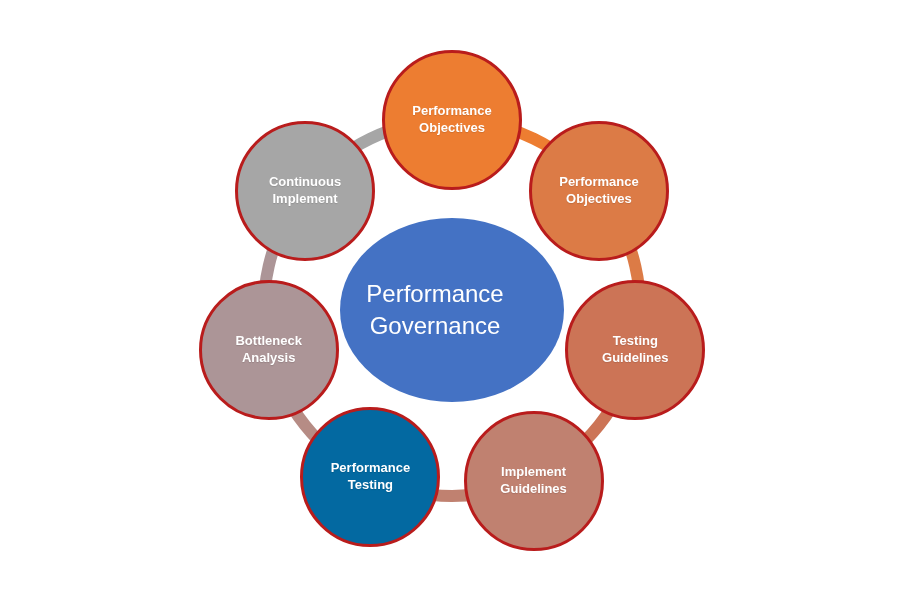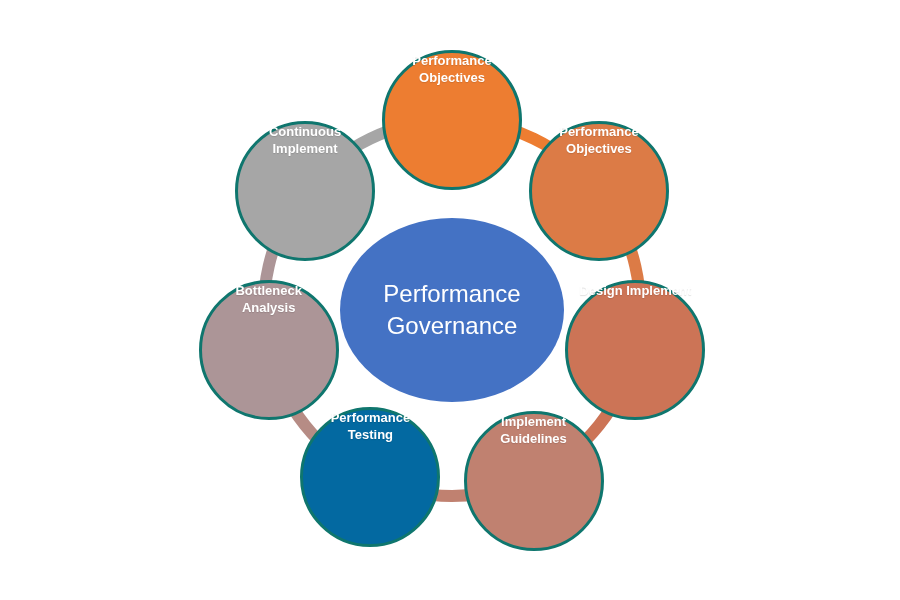--- a/index.html
+++ b/index.html
@@ -17,40 +17,40 @@
   #ring-svg {
     position: absolute; left: 0; top: 0;
     width: 900px; height: 600px;
     z-index: 0;
   }
   #nodes { position: absolute; left: 0; top: 0; width: 900px; height: 600px; z-index: 1; pointer-events: none; }
   .node-circle {
     position: absolute;
     width: 140px; height: 140px;
     border-radius: 50%;
-    border: 3px solid #0f766e;
+    border: 3px solid #b91c1c;
     box-sizing: border-box;
-    display: flex; justify-content: center;
+    display: flex; align-items: center; justify-content: center;
     pointer-events: auto;
   }
   .node-label {
     width: 112px;
     text-align: center;
     color: #ffffff;
     font-size: 13px;
     font-weight: bold;
     line-height: 1.3;
     text-shadow: 0 1px 1px rgba(0,0,0,0.12);
   }
   .center-ellipse {
     position: absolute;
     left: 340px; top: 218px;
     width: 224px; height: 184px;
     border-radius: 50%;
-    display: flex; align-items: center; justify-content: center;
+    display: flex; align-items: center; 
     z-index: 2;
   }
   .center-label {
     width: 190px;
     text-align: center;
     color: #ffffff;
     font-size: 24px;
     font-weight: 400;
     line-height: 1.35;
   }
@@ -69,21 +69,21 @@
       <path d="M 305.01568129601037 190.78391725055812 A 188 188 0 0 1 451.99999999999994 120" fill="none" stroke="#A6A6A6" stroke-width="12"></path>
     </svg>
   <div id="nodes">
       <div class="node-circle" style="left: 382px; top: 50px; background: rgb(237, 125, 49);">
         <div class="node-label">Performance Objectives</div>
       </div>
       <div class="node-circle" style="left: 528.984px; top: 120.784px; background: rgb(220, 123, 70);">
         <div class="node-label">Performance Objectives</div>
       </div>
       <div class="node-circle" style="left: 565.286px; top: 279.834px; background: rgb(204, 116, 86);">
-        <div class="node-label">Design Implement</div>
+        <div class="node-label">Testing Guidelines</div>
       </div>
       <div class="node-circle" style="left: 463.57px; top: 411px; background: rgb(192, 129, 112);">
         <div class="node-label">Implement Guidelines</div>
       </div>
       <div class="node-circle" style="left: 300.43px; top: 407.382px; background: #0369a1;">
         <div class="node-label">Performance Testing</div>
       </div>
       <div class="node-circle" style="left: 198.714px; top: 279.834px; background: rgb(172, 149, 151);">
         <div class="node-label">Bottleneck Analysis</div>
       </div>

